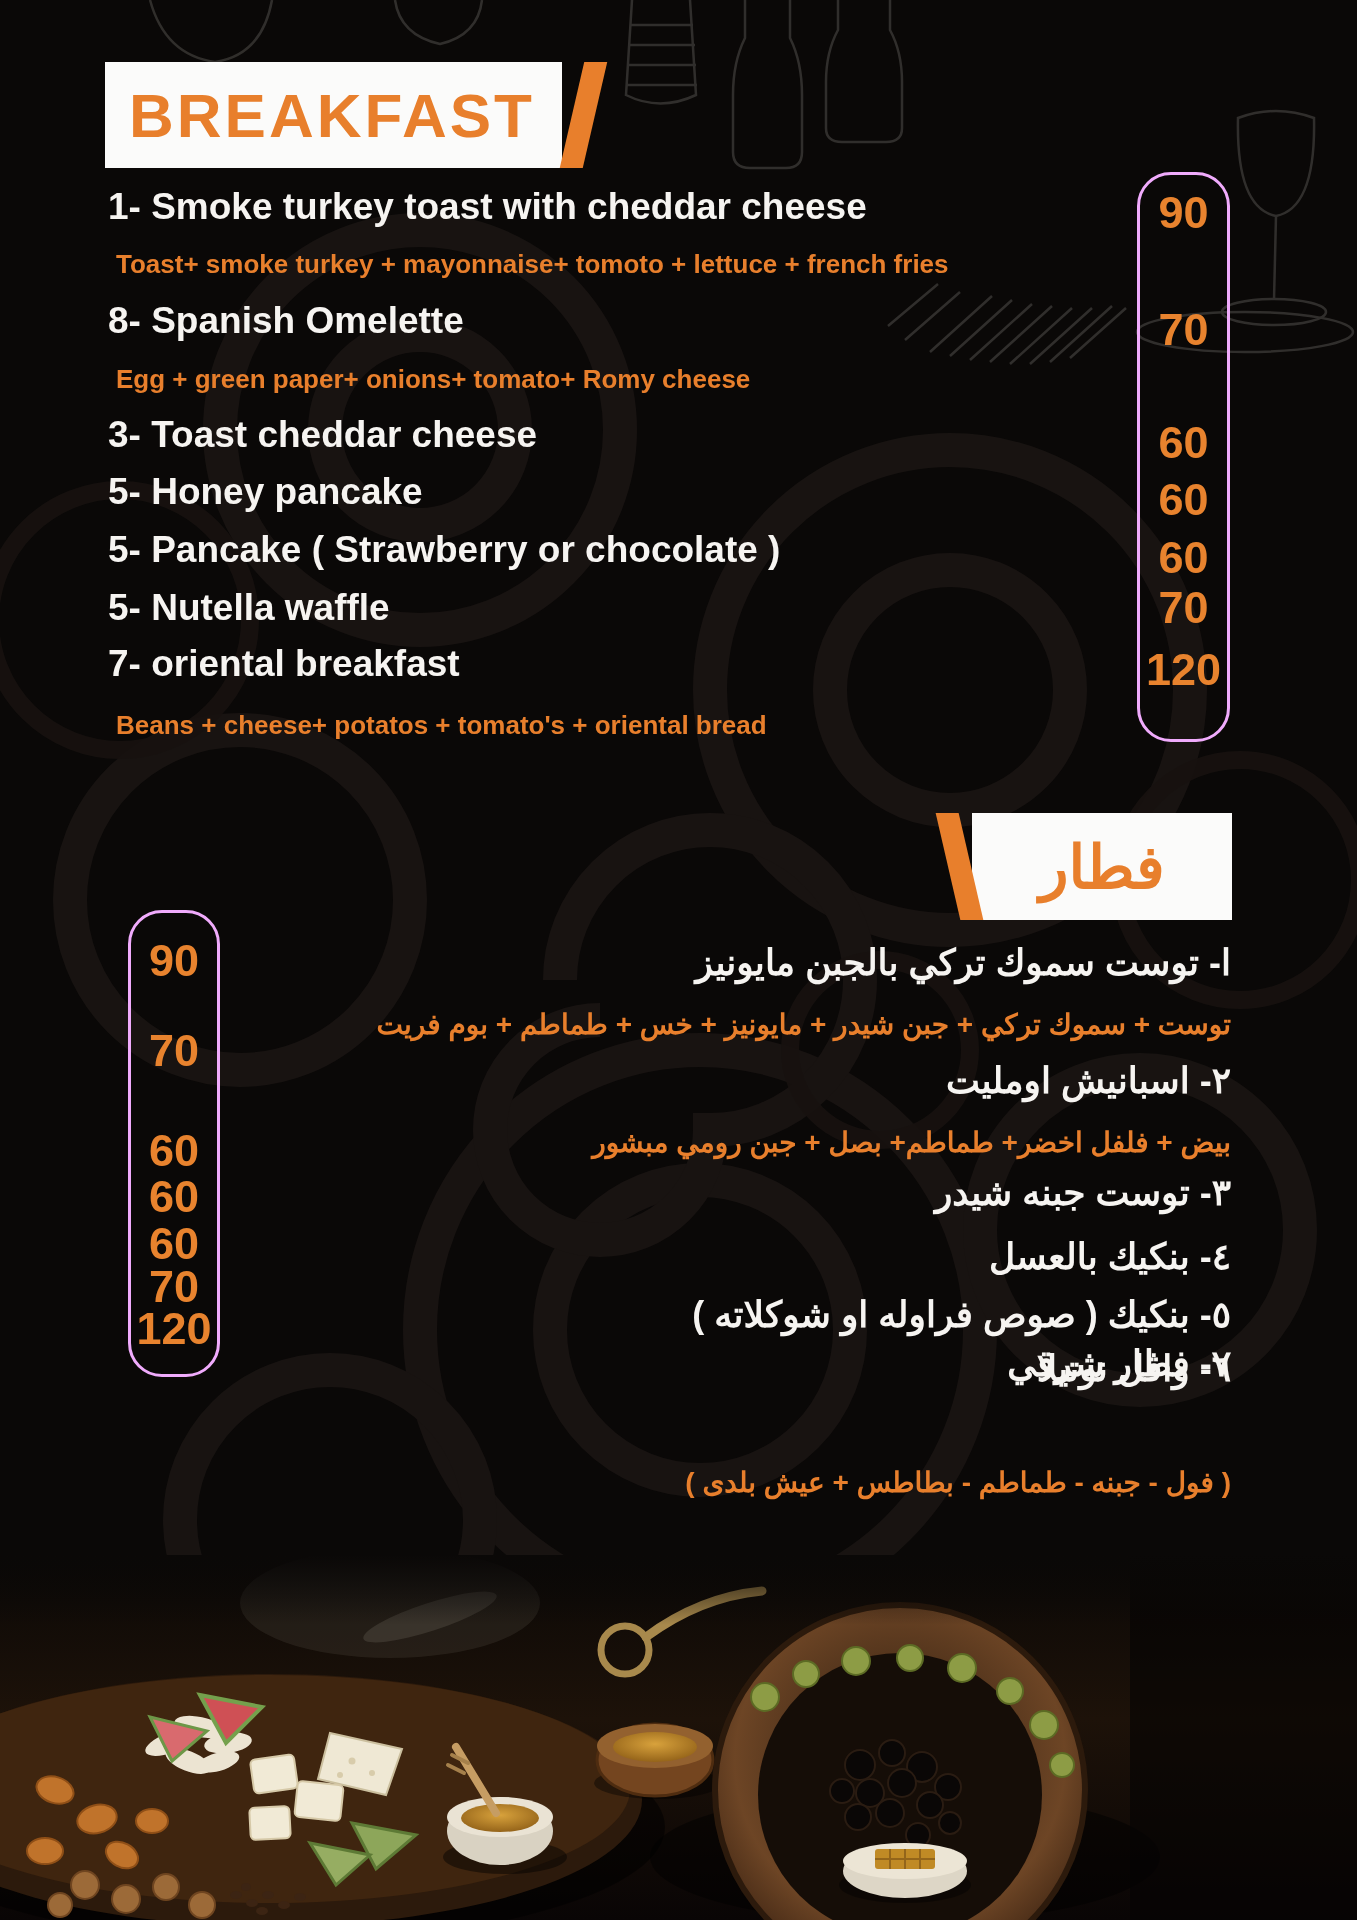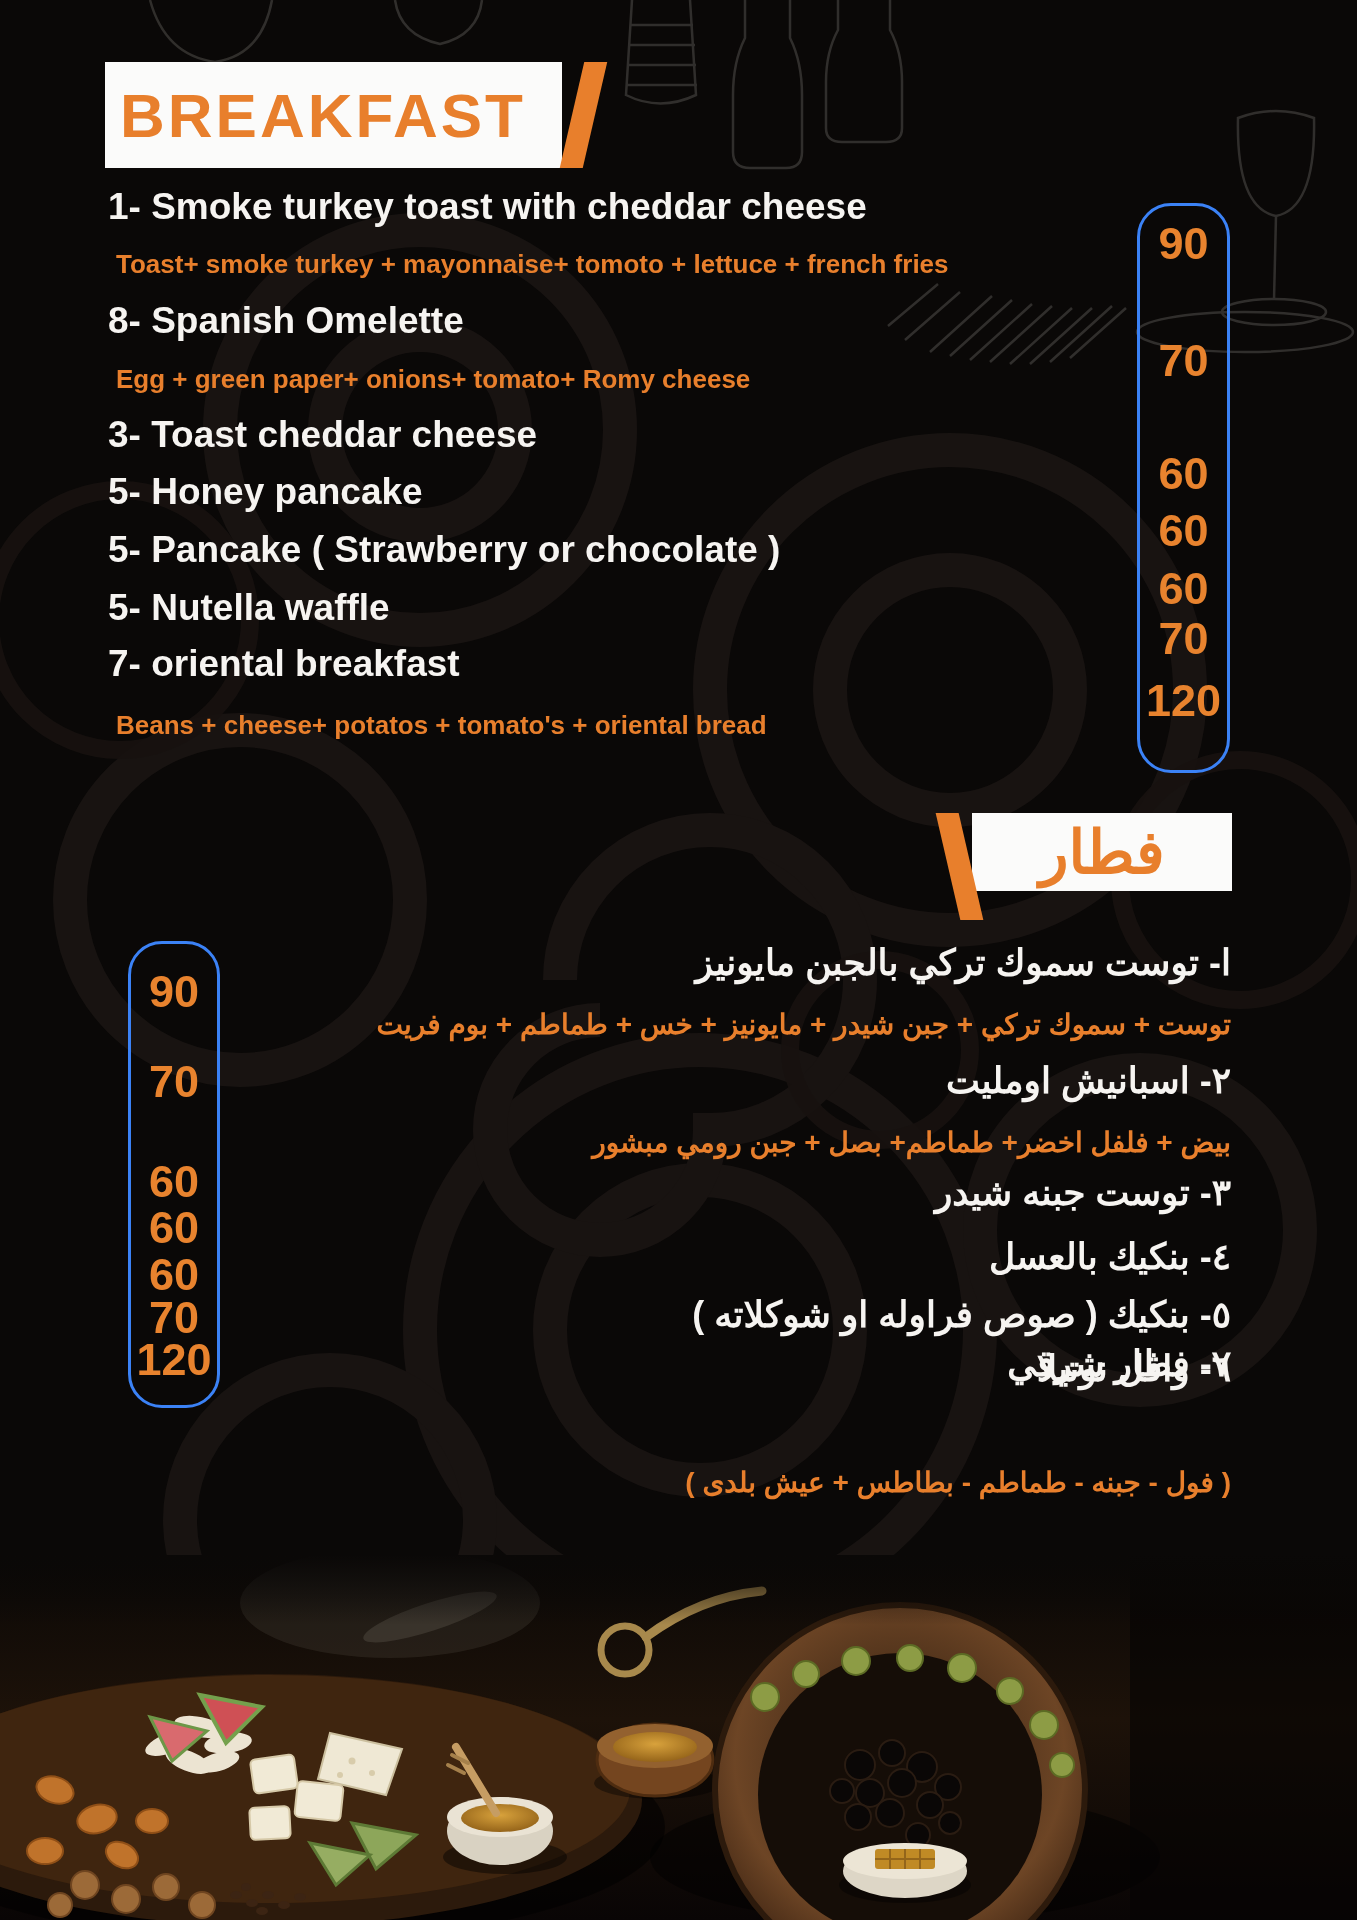--- a/index.html
+++ b/index.html
@@ -6,36 +6,36 @@
   html,body { background:#000; }
   body {
     width:1357px; height:1920px; position:relative; overflow:hidden;
     background:#0a0807;
     font-family:"Liberation Sans", sans-serif;
   }
   .layer { position:absolute; left:0; top:0; pointer-events:none; }
 
   
   .title-box { position:absolute; background:#fbfbfa; display:flex; align-items:center; }
-  .title-en  { left:105px; top:62px; width:457px; height:106px; padding-left:15px; }
+  .title-en  { left:105px; top:62px; width:457px; height:106px; padding-left:24px; }
   .title-en .t { color:#e87f2c; font-size:62px; font-weight:600; letter-spacing:3px; }
-  .title-ar  { left:972px; top:813px; width:260px; height:78px; justify-content:center; }
+  .title-ar  { left:972px; top:813px; width:260px; height:107px; justify-content:center; }
   .title-ar .t { color:#e87f2c; font-size:60px; font-weight:700; direction:rtl; }
   .slash { position:absolute; width:23px; background:#e87f2c; }
   .slash-en { left:572px; top:62px;  height:106px; transform:skewX(-13deg); }
   .slash-ar { left:948px; top:813px; height:107px; transform:skewX(13deg); }
 
   
   .item-en { position:absolute; left:108px; color:#f6f4f1; font-size:37px; font-weight:600; white-space:nowrap; }
   .desc-en { position:absolute; left:116px; color:#e87f2c; font-size:26px; font-weight:700; white-space:nowrap; }
   .item-ar { position:absolute; right:126px; color:#f6f4f1; font-size:36px; font-weight:700; white-space:nowrap; direction:rtl; }
   .desc-ar { position:absolute; right:126px; color:#e87f2c; font-size:28px; font-weight:700; white-space:nowrap; direction:rtl;text-align:right; }
 
   
-  .price-box { position:absolute; border:3px solid #3b82f6; border-radius:34px;margin-top:31px; }
+  .price-box { position:absolute; border:3px solid #f0abfc; border-radius:34px; }
   .price-box-right { left:1137px; top:172px; width:93px; height:570px; }
   .price-box-left  { left:128px;  top:910px; width:92px; height:467px; }
   .price { position:absolute; width:100%; text-align:center; color:#e8832e; font-size:45px; font-weight:700; }
 
   .photo { position:absolute; left:0; top:1555px; width:1357px; height:365px; }
 </style>
 </head>
 <body>
 
 <svg class="layer" width="1357" height="1920" viewBox="0 0 1357 1920">

